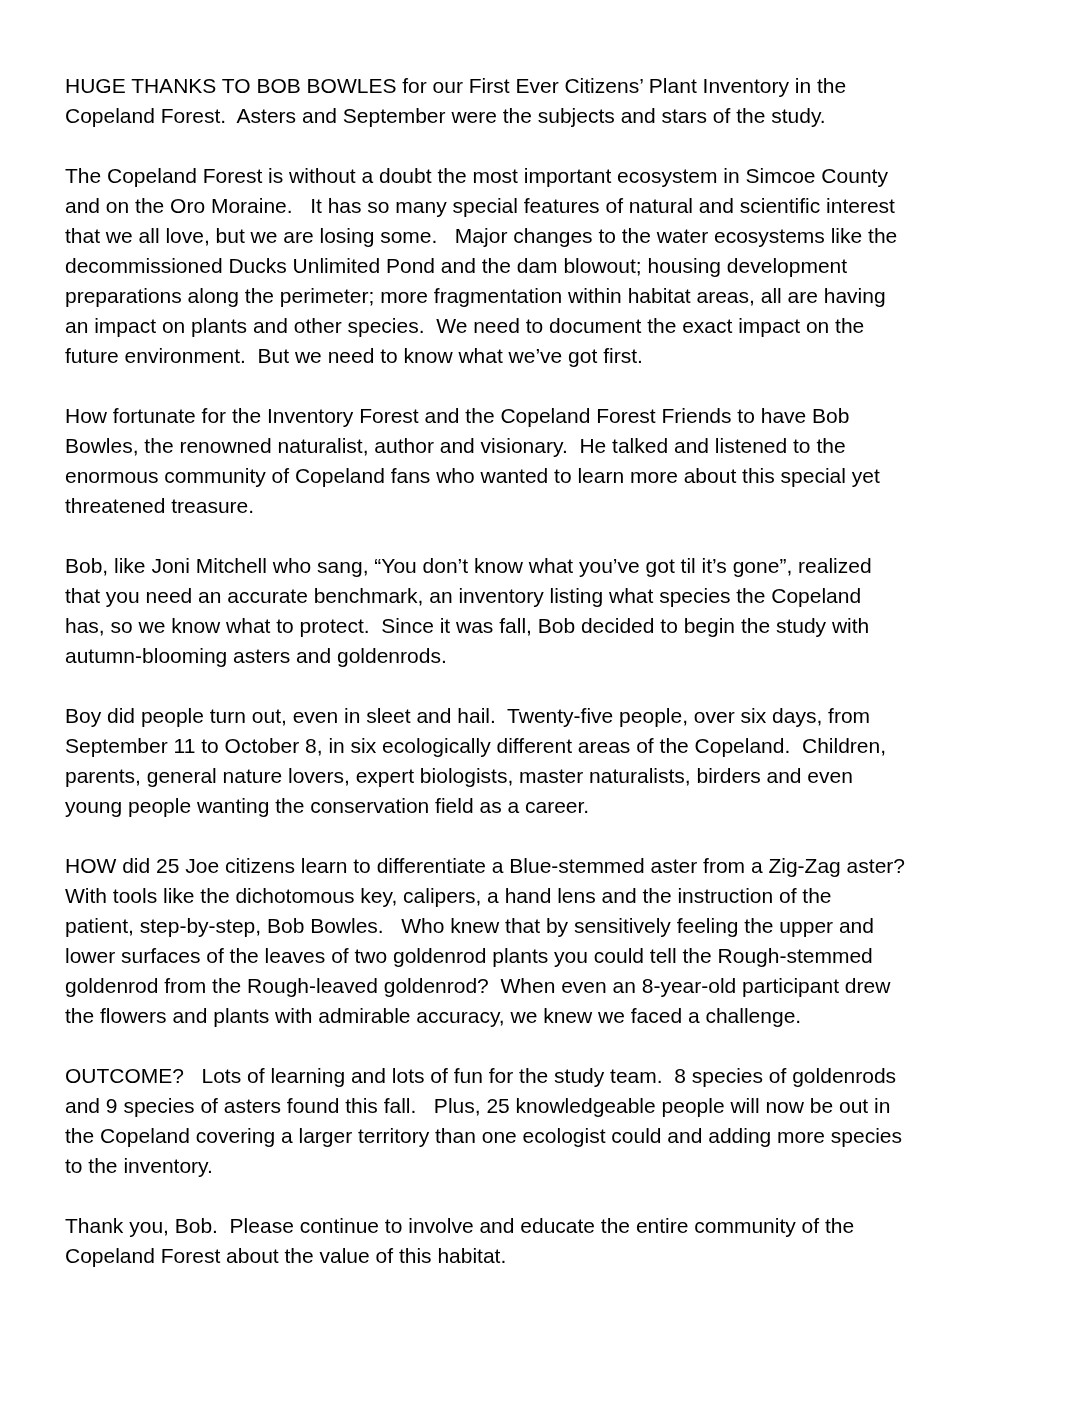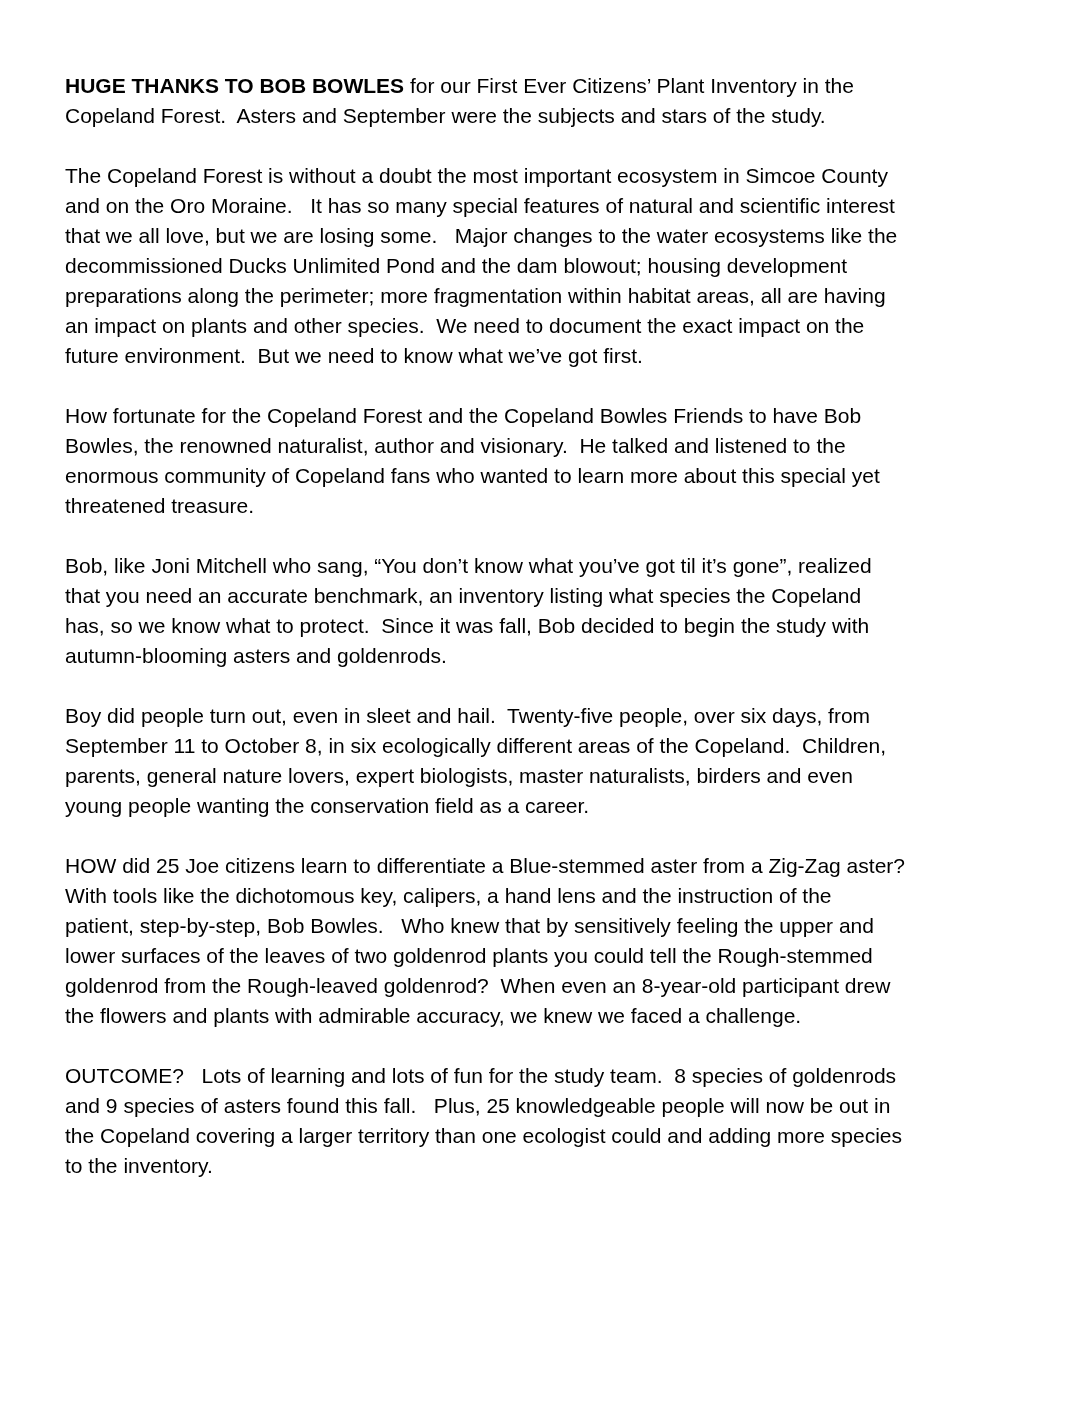--- a/index.html
+++ b/index.html
@@ -21,41 +21,41 @@
     overflow: hidden;
   }
   .doc p {
     margin: 0 0 30px 0;
     max-width: 980px;
     white-space: pre-wrap;
     text-align: left;
     letter-spacing: 0px;
   }
   .lead {
-    font-weight: bold;
+    font-weight: normal;
   }
 </style>
 </head>
 <body>
 
 <div class="page">
   <div class="doc">
 
     <p><span class="lead">HUGE THANKS TO BOB BOWLES</span><span> for our First Ever Citizens’ Plant Inventory in the
 Copeland Forest.  Asters and September were the subjects and stars of the study.</span></p>
 
     <p><span>The Copeland Forest is without a doubt the most important ecosystem in Simcoe County
 and on the Oro Moraine.   It has so many special features of natural and scientific interest
 that we all love, but we are losing some.   Major changes to the water ecosystems like the
 decommissioned Ducks Unlimited Pond and the dam blowout; housing development
 preparations along the perimeter; more fragmentation within habitat areas, all are having
 an impact on plants and other species.  We need to document the exact impact on the
 future environment.  But we need to know what we’ve got first.</span></p>
 
-    <p><span>How fortunate for the Copeland Forest and the Copeland Bowles Friends to have Bob
+    <p><span>How fortunate for the Inventory Forest and the Copeland Forest Friends to have Bob
 Bowles, the renowned naturalist, author and visionary.  He talked and listened to the
 enormous community of Copeland fans who wanted to learn more about this special yet
 threatened treasure.</span></p>
 
     <p><span>Bob, like Joni Mitchell who sang, “You don’t know what you’ve got til it’s gone”, realized
 that you need an accurate benchmark, an inventory listing what species the Copeland
 has, so we know what to protect.  Since it was fall, Bob decided to begin the study with
 autumn-blooming asters and goldenrods.</span></p>
 
     <p><span>Boy did people turn out, even in sleet and hail.  Twenty-five people, over six days, from
@@ -68,15 +68,17 @@
 patient, step-by-step, Bob Bowles.   Who knew that by sensitively feeling the upper and
 lower surfaces of the leaves of two goldenrod plants you could tell the Rough-stemmed
 goldenrod from the Rough-leaved goldenrod?  When even an 8-year-old participant drew
 the flowers and plants with admirable accuracy, we knew we faced a challenge.</span></p>
 
     <p><span>OUTCOME?   Lots of learning and lots of fun for the study team.  8 species of goldenrods
 and 9 species of asters found this fall.   Plus, 25 knowledgeable people will now be out in
 the Copeland covering a larger territory than one ecologist could and adding more species
 to the inventory.</span></p>
 
+    <p><span>Thank you, Bob.  Please continue to involve and educate the entire community of the
+Copeland Forest about the value of this habitat.</span></p>
 
   </div>
 </div>
 
 </body></html>

